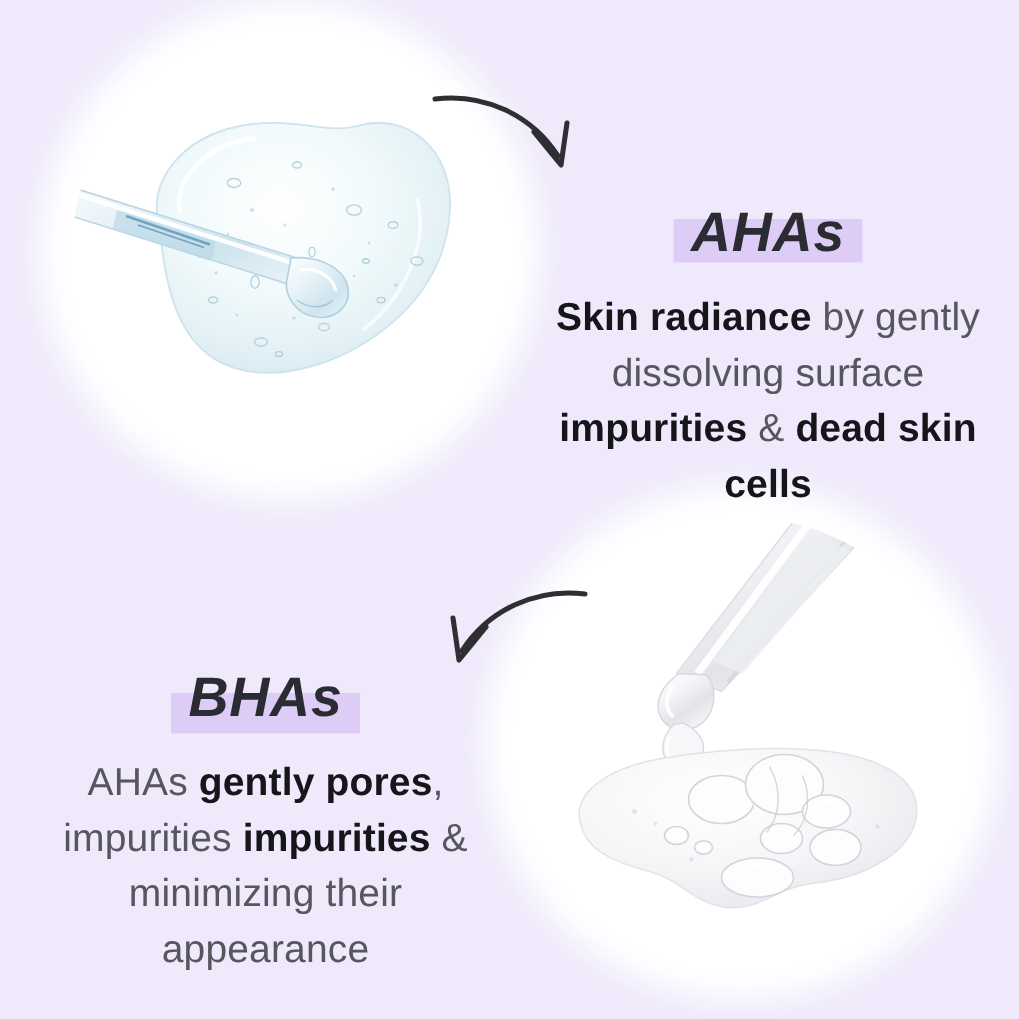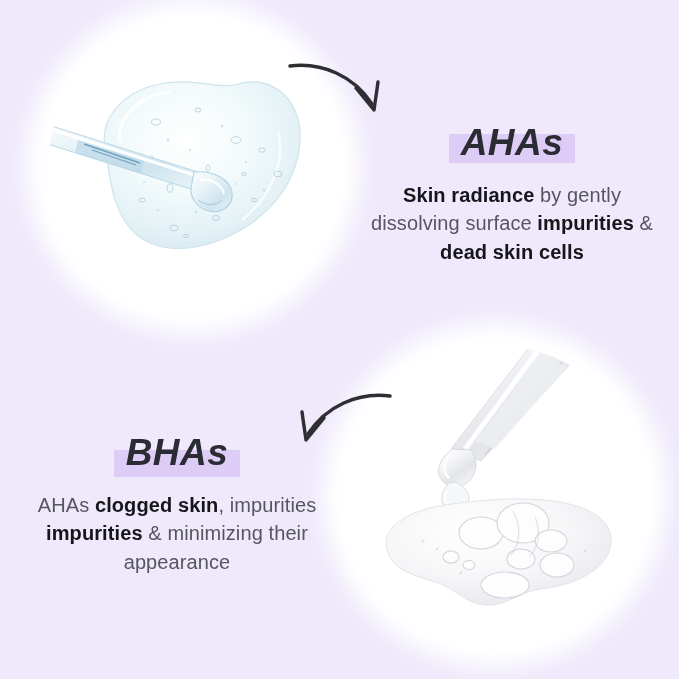--- a/index.html
+++ b/index.html
@@ -58,20 +58,21 @@
     position: absolute;
     inset: 0;
     z-index: 3;
     overflow: visible;
   }
 
   
   .text-block {
     position: absolute;
     text-align: center;
+    margin-top: 12px;
   }
   #aha-block {
     left: 362px;
     top: 122px;
     width: 300px;
   }
   #bha-block {
     left: 18px;
     top: 432px;
     width: 318px;
@@ -99,21 +100,21 @@
     border-radius: 1px;
   }
   #aha-heading .hl { top: 12px; height: 29px; }
   #bha-heading .hl { top: 18px; height: 27px; }
   .heading .htext {
     position: relative;
     z-index: 1;
   }
 
   .body-copy {
-    font-size: 20px;
+    font-size: 26px;
     line-height: 1.42;
     color: #56565e;
     font-weight: 400;
     letter-spacing: 0.1px;
   }
   .body-copy b {
     color: #16161a;
     font-weight: 700;
   }
 
@@ -312,17 +313,17 @@
       <b>Skin radiance</b><span> by gently dissolving surface </span><b>impurities</b><span> &amp; </span><b>dead skin cells</b>
     </div>
   </div>
 
   <div class="text-block" id="bha-block">
     <div class="heading" id="bha-heading">
       <span class="hl"></span>
       <span class="htext">BHAs</span>
     </div>
     <div class="body-copy">
-      <span>AHAs </span><b>clogged skin</b><span>, impurities </span><b>impurities</b><span> &amp; minimizing their appearance</span>
+      <span>AHAs </span><b>gently pores</b><span>, impurities </span><b>impurities</b><span> &amp; minimizing their appearance</span>
     </div>
   </div>
 
 </div>
 
 </body></html>

